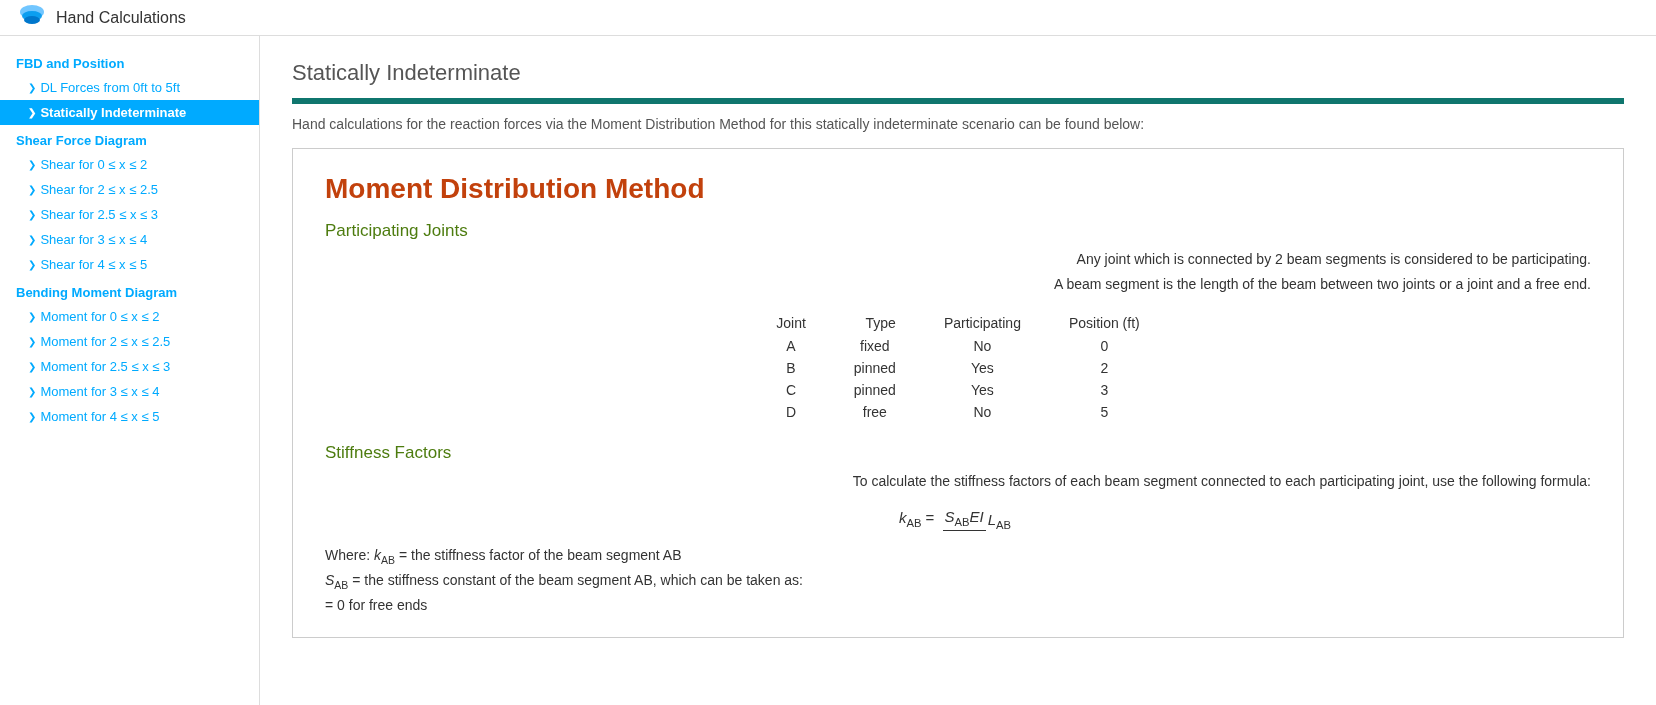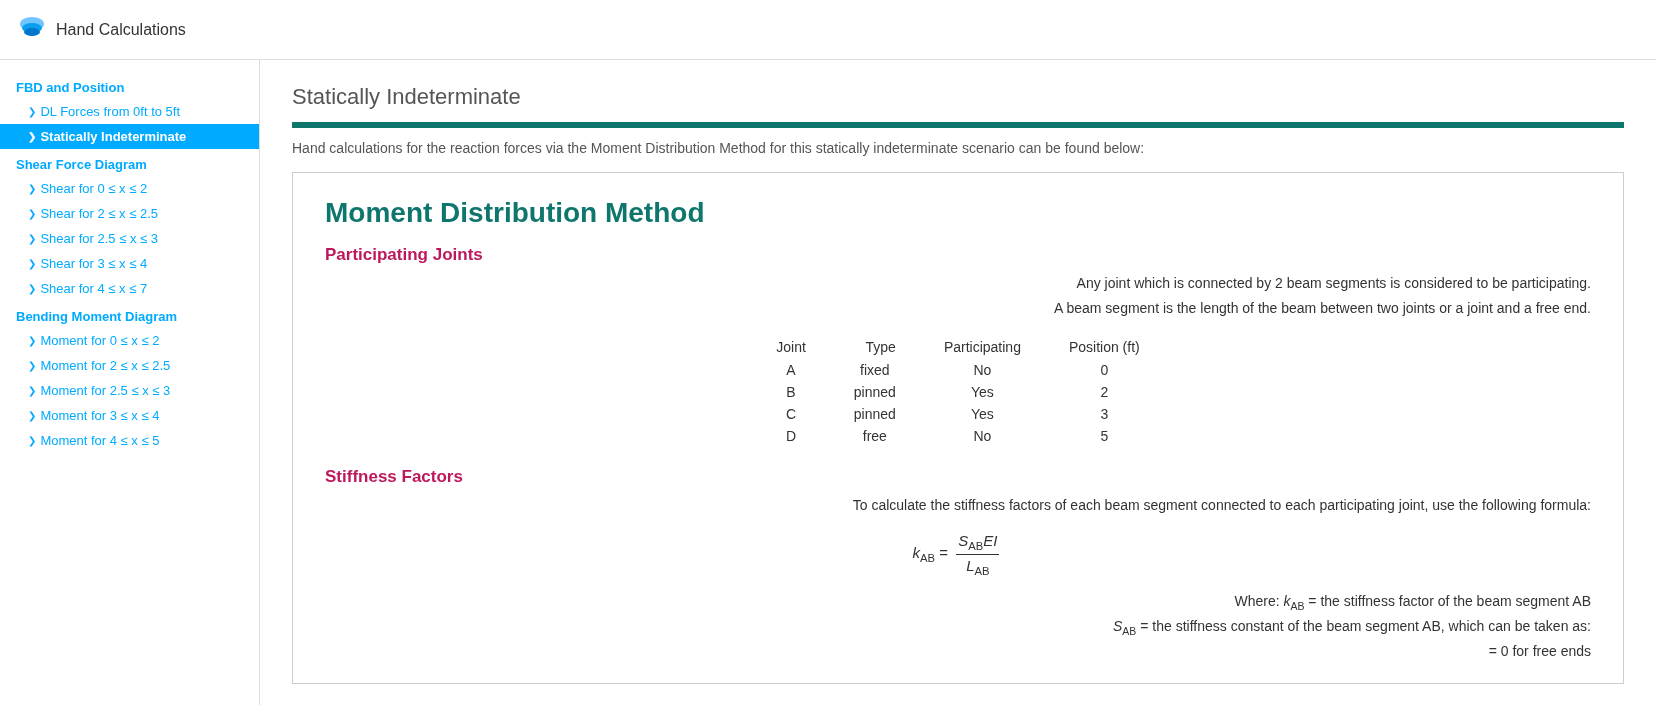--- a/index.html
+++ b/index.html
@@ -5,21 +5,21 @@
     * { margin: 0; padding: 0; box-sizing: border-box; }
     body { font-family: Arial, sans-serif; font-size: 14px; color: #333; display: flex; flex-direction: column; height: 100vh; overflow: hidden; }
 
     
     .header {
       display: flex;
       align-items: center;
       padding: 8px 16px;
       border-bottom: 1px solid #ddd;
       background: #fff;
-      height: 60px;
+      height: 36px;
     }
     .header-logo {
       display: flex;
       align-items: center;
       gap: 8px;
     }
     .logo-icon {
       width: 32px;
       height: 32px;
     }
@@ -97,27 +97,27 @@
 
     
     .content-box {
       border: 1px solid #ccc;
       padding: 24px 32px;
       background: #fff;
     }
     .method-title {
       font-size: 28px;
       font-weight: 700;
-      color: #0f766e;
+      color: #c2410c;
       margin-bottom: 16px;
     }
     .section-heading {
       font-size: 17px;
-      font-weight: 700;
-      color: #be185d;
+      font-weight: 400;
+      color: #4d7c0f;
       margin-bottom: 8px;
     }
     .section-text {
       font-size: 14px;
       color: #333;
       margin-bottom: 4px;
       line-height: 1.5;
       text-align: right;
     }
 
@@ -146,37 +146,37 @@
     }
 
     
     .formula-container {
       text-align: center;
       margin: 16px 0;
       font-size: 15px;
     }
     .formula-fraction {
       display: inline-flex;
-      flex-direction: column;
+      flex-direction: row;
       align-items: center;
       vertical-align: middle;
       margin: 0 4px;
     }
     .formula-numerator {
       border-bottom: 1px solid #333;
       padding: 0 2px 2px 2px;
     }
     .formula-denominator {
       padding: 2px 2px 0 2px;
     }
     .formula-line {
       font-size: 14px;
       color: #333;
       margin-top: 6px;
-      text-align: right;
+      text-align: left;
     }
 
     sub, sup {
       font-size: 0.75em;
     }
   </style>
 </head>
 <body>
 
 <div class="header">
@@ -217,21 +217,21 @@
     <div class="sidebar-item">
       <span class="chevron-icon">❯</span>
       <span>Shear for 2.5 ≤ x ≤ 3</span>
     </div>
     <div class="sidebar-item">
       <span class="chevron-icon">❯</span>
       <span>Shear for 3 ≤ x ≤ 4</span>
     </div>
     <div class="sidebar-item">
       <span class="chevron-icon">❯</span>
-      <span>Shear for 4 ≤ x ≤ 7</span>
+      <span>Shear for 4 ≤ x ≤ 5</span>
     </div>
 
     <div class="sidebar-section-title">Bending Moment Diagram</div>
     <div class="sidebar-item">
       <span class="chevron-icon">❯</span>
       <span>Moment for 0 ≤ x ≤ 2</span>
     </div>
     <div class="sidebar-item">
       <span class="chevron-icon">❯</span>
       <span>Moment for 2 ≤ x ≤ 2.5</span>

